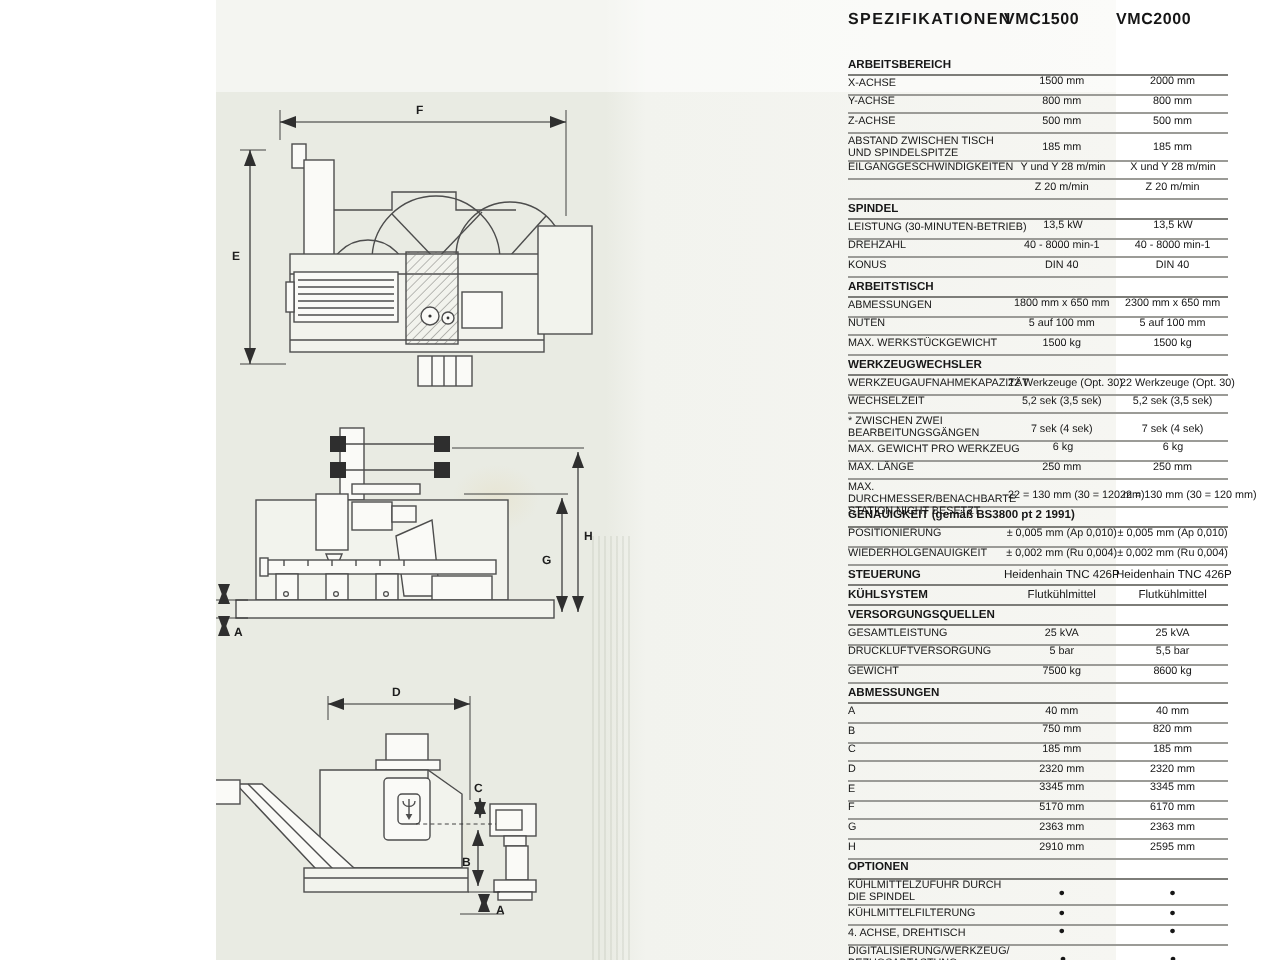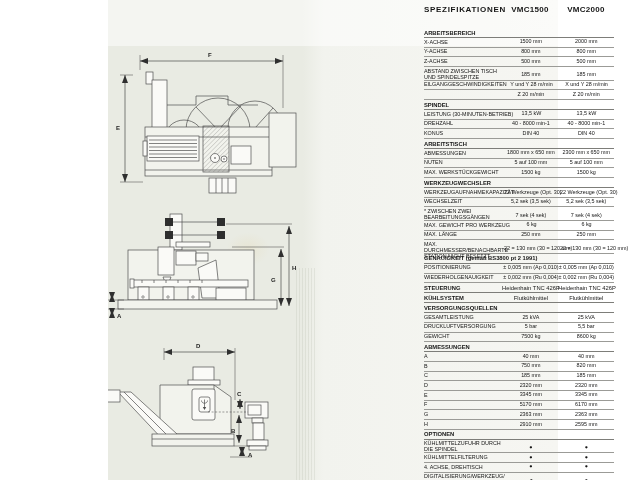--- a/index.html
+++ b/index.html
@@ -36,21 +36,21 @@
   .mkw{stroke:#4d4d4d;stroke-width:0.7;fill:#fafaf7;}
   .dark{fill:#2e2e2e;stroke:none;}
   .dim{stroke:#2f2f2f;stroke-width:0.6;fill:none;marker-start:url(#arr);marker-end:url(#arr);}
   .ext{stroke:#2f2f2f;stroke-width:0.45;fill:none;}
   .dash{stroke-dasharray:2 1.6;}
   .dimtxt{font-size:6px;font-weight:600;fill:#1d1d1d;}
   
   .spec{position:absolute;left:316px;top:5px;width:190px;color:#161616;}
   .spec-head{display:flex;font-weight:bold;font-size:8px;letter-spacing:.7px;height:13px;align-items:flex-start;}
   .spec-head .ht{width:78px;}
-  .spec-head .hv{width:56px;text-align:center;letter-spacing:.3px;}
+  .spec-head .hv{width:56px;text-align:left;letter-spacing:.3px;}
   .spec-rows{margin-top:10px;}
   .trow{display:flex;border-bottom:.5px solid #9b9b97;box-sizing:border-box;padding-top:1.6px;}
   .trow.row{height:9.7px;font-size:5.4px;line-height:1.1;}
   .trow.row.dbl{height:13.5px;}
   .trow.sec{height:10px;font-size:5.8px;font-weight:bold;border-bottom:.5px solid #7d7d79;}
   .lbl{width:78px;padding-right:2px;white-space:nowrap;overflow:visible;}
   .row.dbl .lbl{white-space:normal;}
   .sec .lbl{white-space:nowrap;}
   .v{width:56px;text-align:center;white-space:nowrap;align-self:flex-end;padding-bottom:1.3px;}
   .sec .v{font-weight:normal;}

